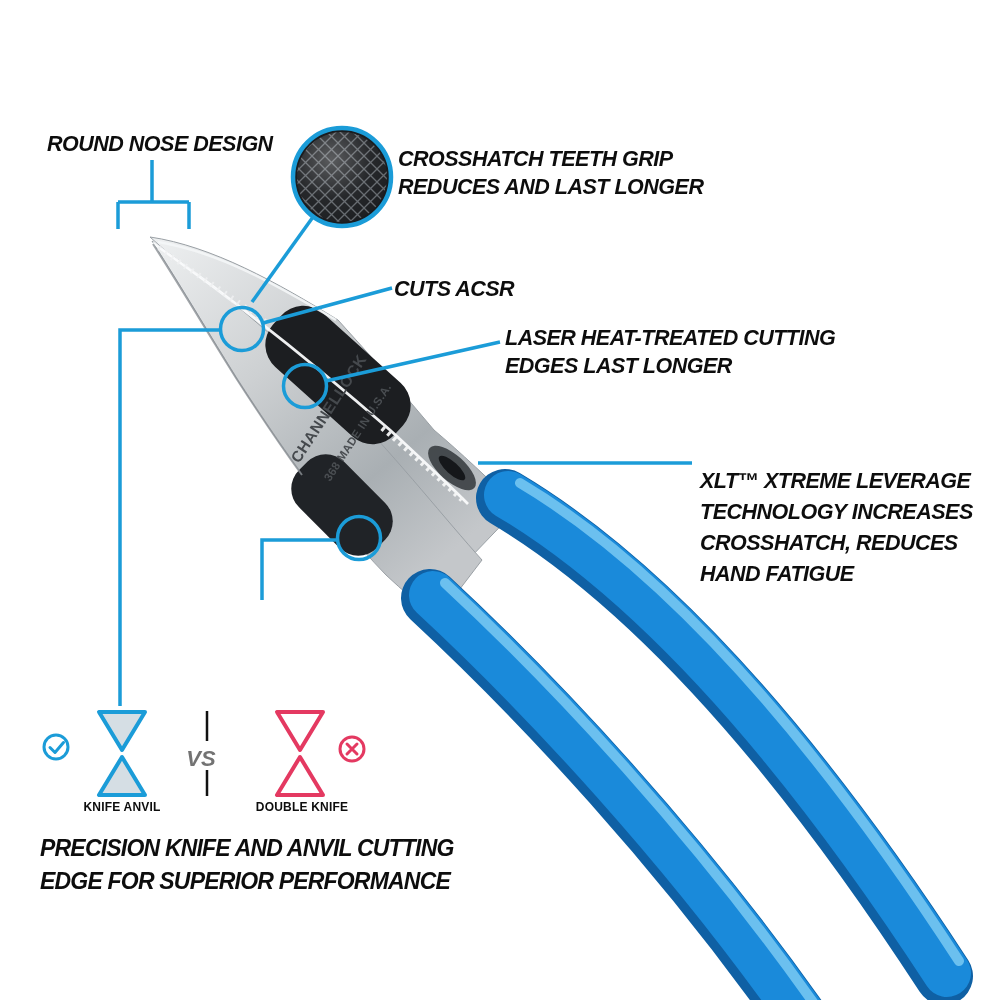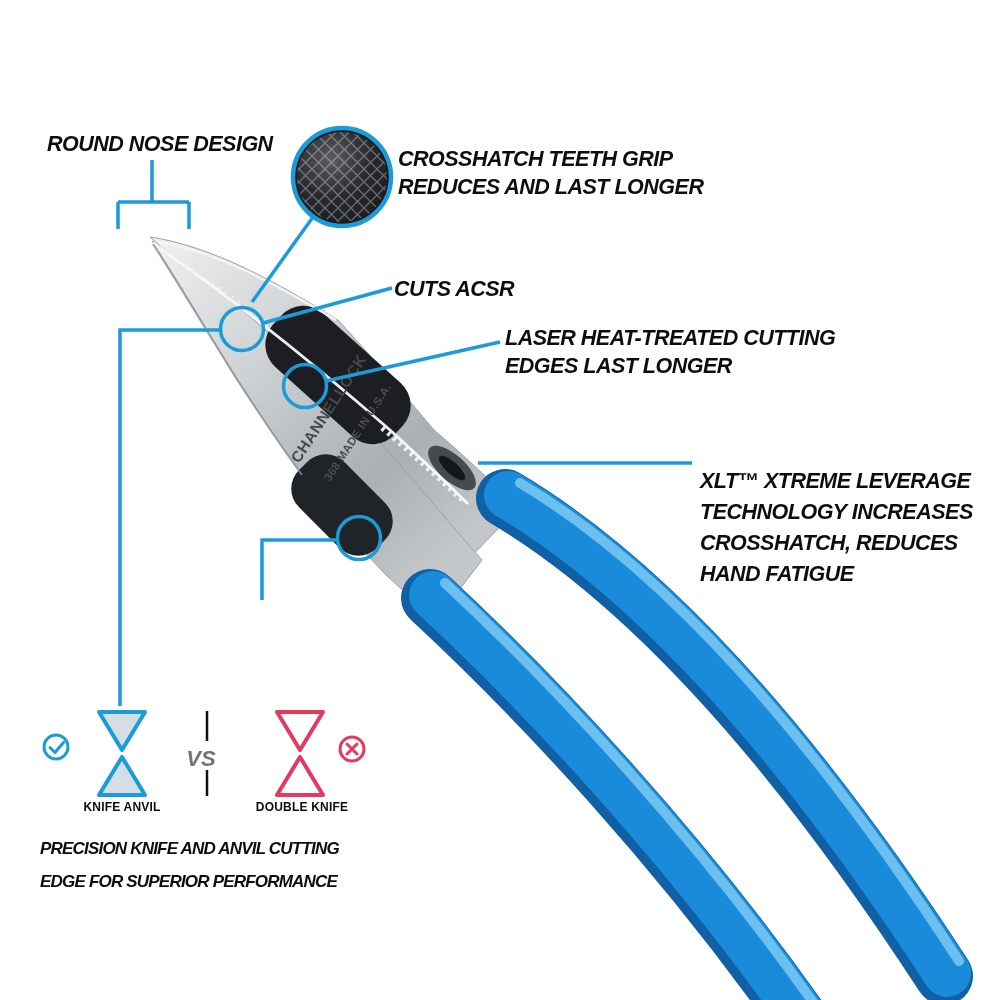--- a/index.html
+++ b/index.html
@@ -7,21 +7,21 @@
     position:relative;width:1000px;height:1000px;background:#ffffff;
     overflow:hidden;font-family:"Liberation Sans",sans-serif;
   }
   svg.art{position:absolute;left:0;top:0;}
   .callout{
     position:absolute;font-weight:bold;font-style:italic;color:#0d0d0d;
     font-size:21.5px;line-height:27.5px;letter-spacing:-0.5px;white-space:nowrap;
   }
   .callout .line{display:block;font-style:italic;}
   .callout.xlt{line-height:31px;margin-top:48px;}
-  .callout.big{font-size:17px;line-height:33px;letter-spacing:-0.8px;}
+  .callout.big{font-size:23px;line-height:33px;letter-spacing:-0.8px;}
   .minilabel{
     position:absolute;font-weight:bold;font-style:normal;color:#0d0d0d;
     font-size:12px;letter-spacing:0.2px;transform:translateX(-50%);white-space:nowrap;
   }
   .vs{
     position:absolute;font-weight:bold;font-style:italic;color:#737373;
     font-size:22px;transform:translateX(-50%);white-space:nowrap;
   }
 </style>
 </head>

